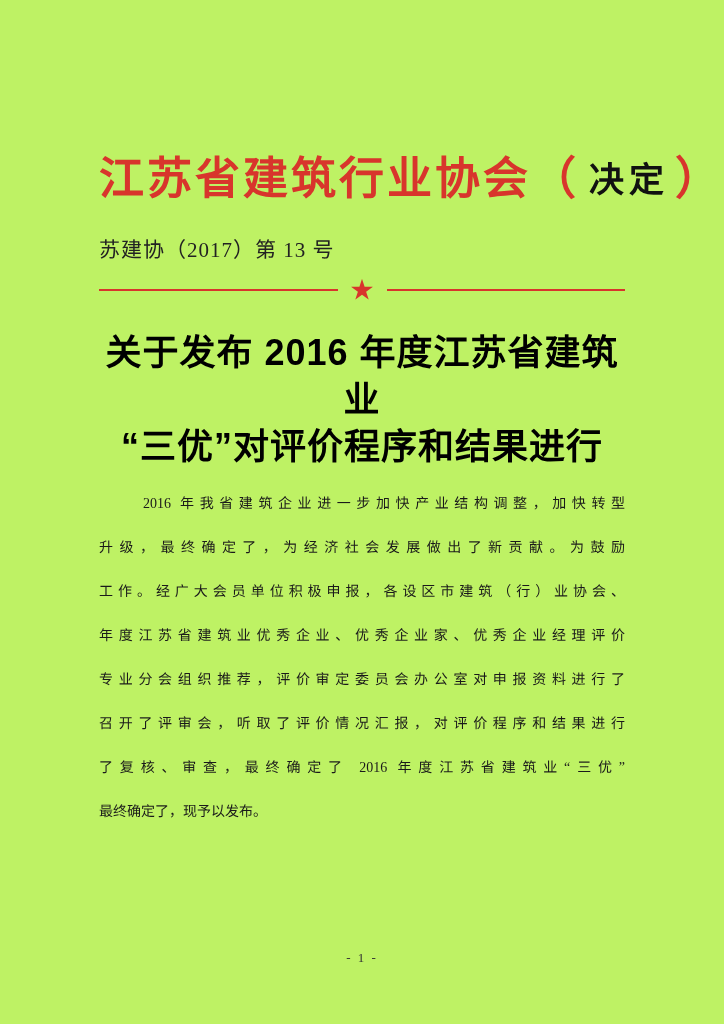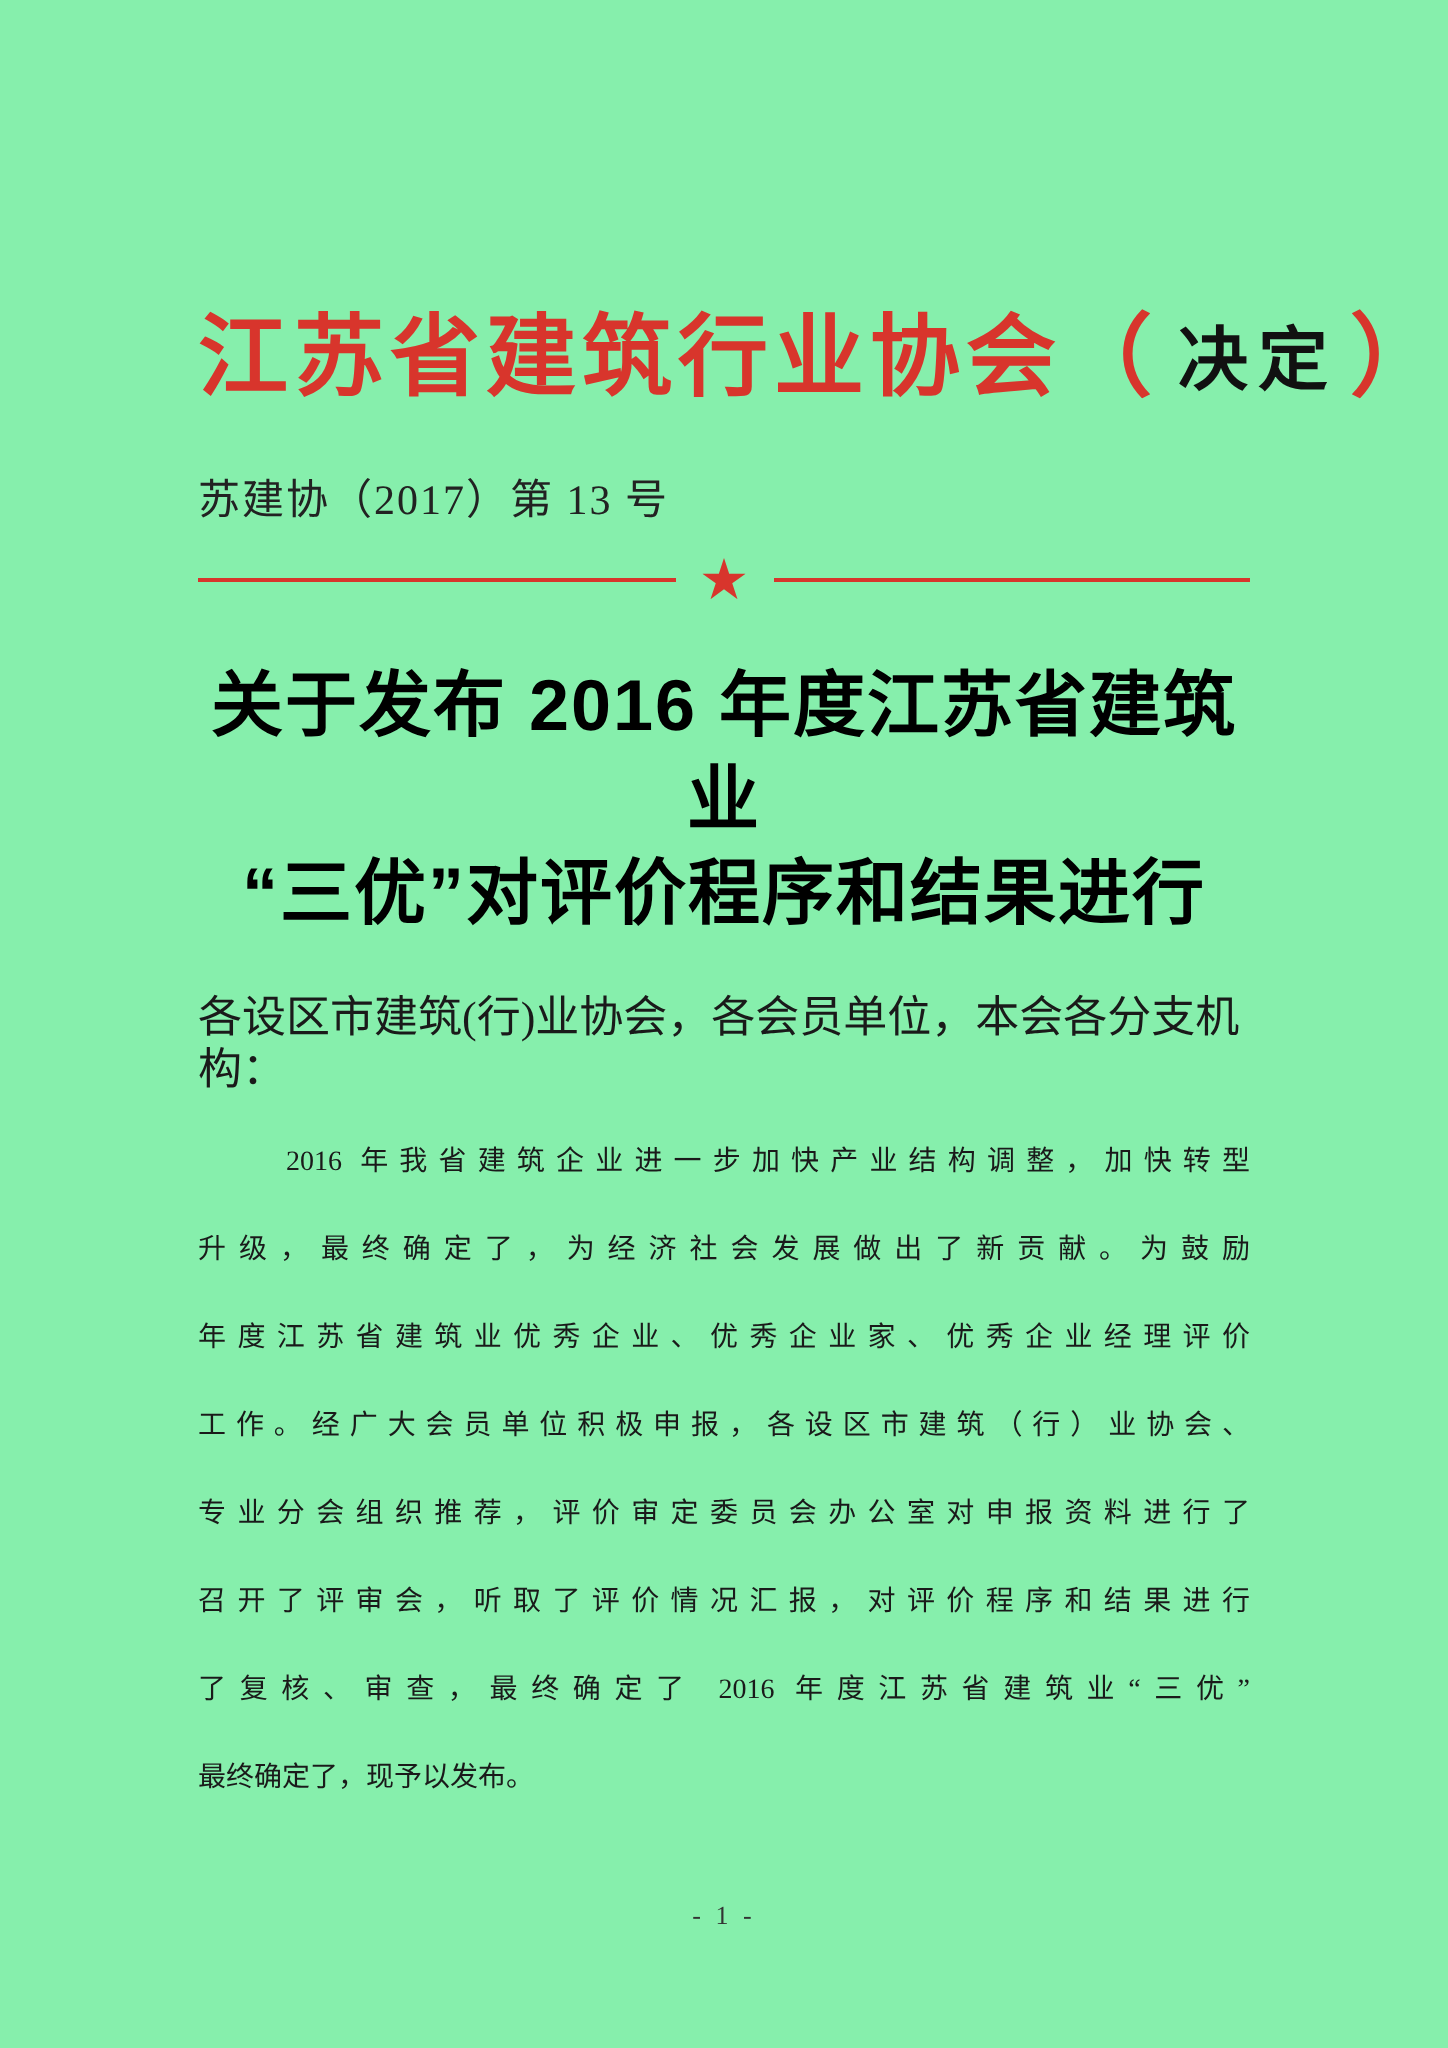--- a/index.html
+++ b/index.html
@@ -7,21 +7,21 @@
   html, body {
     background: #e9e9e9;
     font-family: "Liberation Serif", "DejaVu Serif", serif;
   }
 
   .page {
     position: relative;
     width: 724px;
     height: 1024px;
     margin: 0 auto;
-    background: #86efac;
+    background: #bef264;
     padding: 0 99px;
     overflow: hidden;
     color: #1a1a1a;
   }
 
   
   .masthead {
     margin-top: 148px;
     text-align: center;
     white-space: nowrap;
@@ -134,27 +134,26 @@
     <span class="rule"></span>
     <span class="star">★</span>
     <span class="rule"></span>
   </div>
 
   <div class="doc-title">
     <div>关于发布 2016 年度江苏省建筑业</div>
     <div>“三优”对评价程序和结果进行</div>
   </div>
 
-  <div class="salutation">各设区市建筑(行)业协会，各会员单位，本会各分支机构：</div>
 
   <div class="body-block">
     <div class="body-line justify indent">2016 年我省建筑企业进一步加快产业结构调整，加快转型</div>
     <div class="body-line justify">升级，最终确定了，为经济社会发展做出了新贡献。为鼓励</div>
+    <div class="body-line justify">工作。经广大会员单位积极申报，各设区市建筑（行）业协会、</div>
     <div class="body-line justify">年度江苏省建筑业优秀企业、优秀企业家、优秀企业经理评价</div>
-    <div class="body-line justify">工作。经广大会员单位积极申报，各设区市建筑（行）业协会、</div>
     <div class="body-line justify">专业分会组织推荐，评价审定委员会办公室对申报资料进行了</div>
     <div class="body-line justify">召开了评审会，听取了评价情况汇报，对评价程序和结果进行</div>
     <div class="body-line justify">了复核、审查，最终确定了 2016 年度江苏省建筑业“三优”</div>
     <div class="body-line">最终确定了，现予以发布。</div>
   </div>
 
   <div class="page-footer">- 1 -</div>
 
 </div>
 

